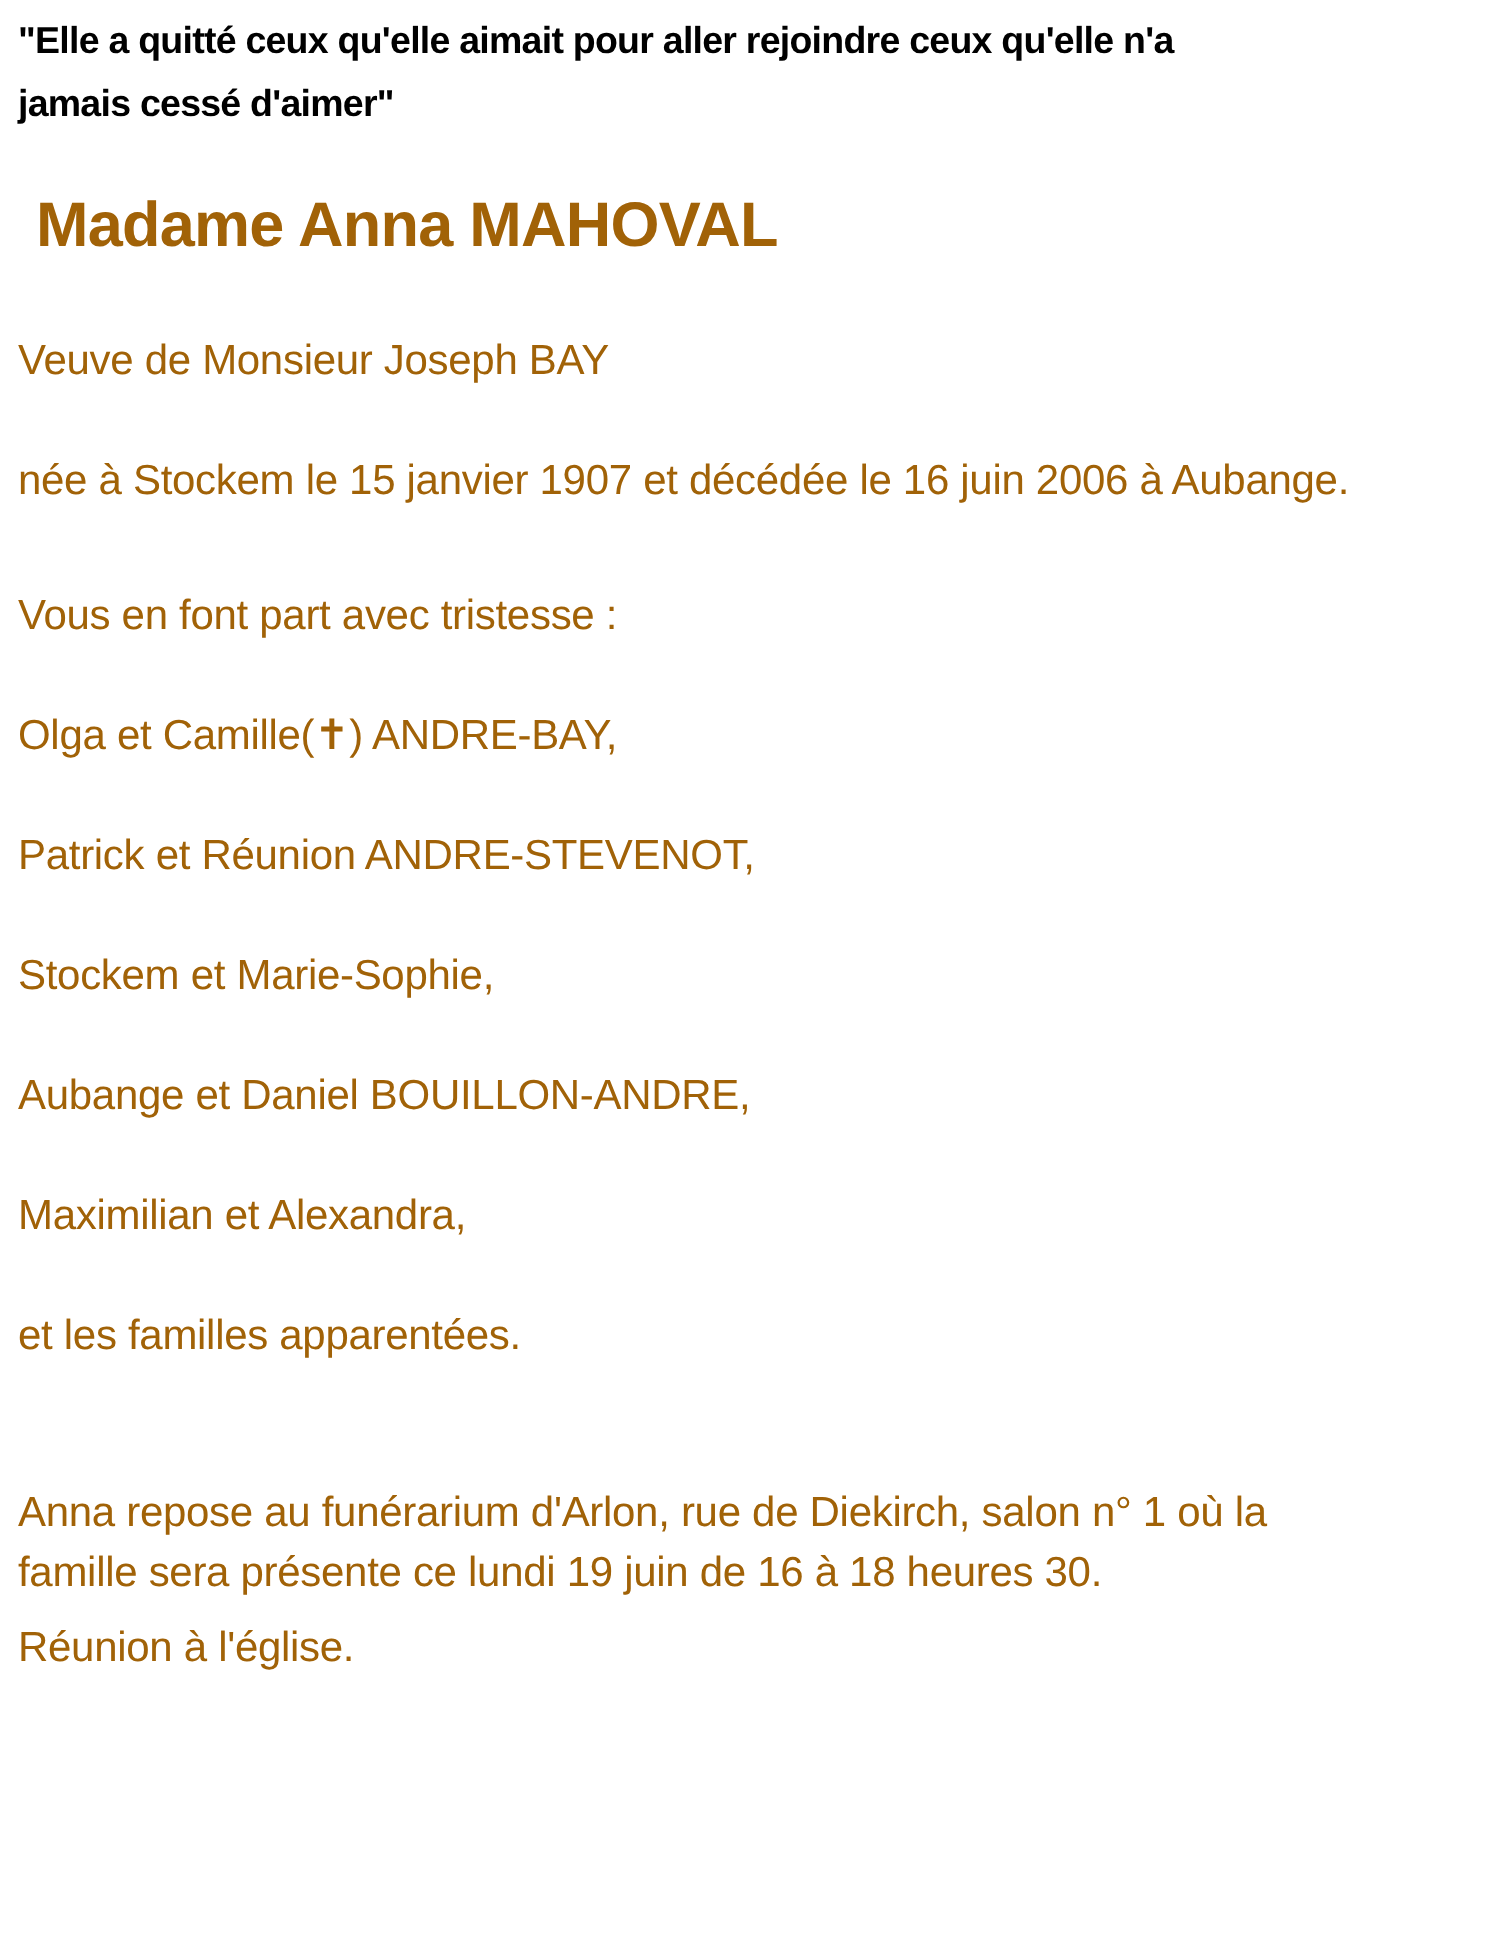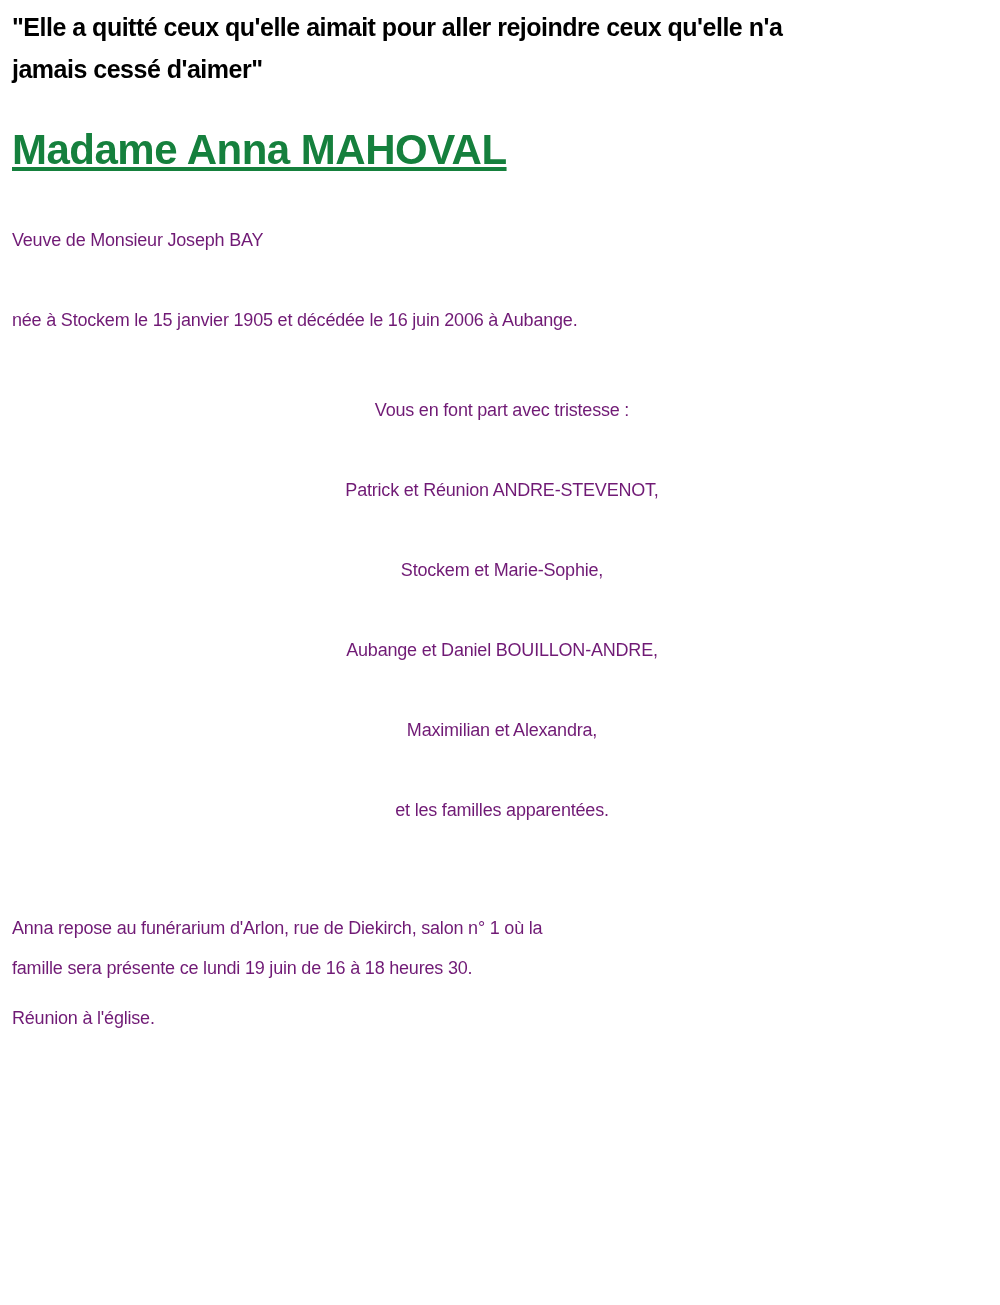--- a/index.html
+++ b/index.html
@@ -26,56 +26,56 @@
     letter-spacing: -0.5px;
     color: #000000;
     margin: 0;
     white-space: pre;
   }
   h1.name {
     font-size: 42px;
     font-weight: 700;
     line-height: 48px;
     letter-spacing: -0.5px;
-    color: #15803d;
-    margin: 36px 0 0 0;
-    text-decoration: underline;
+    color: #a16207;
+    margin: 36px 0 0 12px;
   }
   .para {
-    font-size: 18px;
+    font-size: 28px;
     font-weight: 400;
     line-height: 40px;
     letter-spacing: -0.2px;
-    color: #701a75;
+    color: #a16207;
     margin: 0 0 10px 0;
     white-space: pre-line;
   }
   .para .line {
     white-space: pre-line;
   }
   .mt-lg { margin-top: 46px; }
   .mb-lg { margin-bottom: 40px; }
-  .mb-xl { margin-bottom: 38px; text-align: center; }
+  .mb-xl { margin-bottom: 38px; }
 </style>
 </head>
 <body>
 
 <main class="page">
 
   <p class="quote">"Elle a quitté ceux qu'elle aimait pour aller rejoindre ceux qu'elle n'a
 jamais cessé d'aimer"</p>
 
   <h1 class="name">Madame Anna MAHOVAL</h1>
 
   <p class="para mt-lg mb-lg">Veuve de Monsieur Joseph BAY</p>
 
-  <p class="para">née à Stockem le 15 janvier 1905 et décédée le 16 juin 2006 à Aubange.</p>
+  <p class="para">née à Stockem le 15 janvier 1907 et décédée le 16 juin 2006 à Aubange.</p>
 
   <div class="para mb-xl">
     <div class="line">Vous en font part avec tristesse :</div>
+    <div class="line">Olga et Camille(✝) ANDRE-BAY,</div>
     <div class="line">Patrick et Réunion ANDRE-STEVENOT,</div>
     <div class="line">Stockem et Marie-Sophie,</div>
     <div class="line">Aubange et Daniel BOUILLON-ANDRE,</div>
     <div class="line">Maximilian et Alexandra,</div>
     <div class="line">et les familles apparentées.</div>
   </div>
 
   <p class="para">Anna repose au funérarium d'Arlon, rue de Diekirch, salon n° 1 où la
 famille sera présente ce lundi 19 juin de 16 à 18 heures 30.</p>
 

